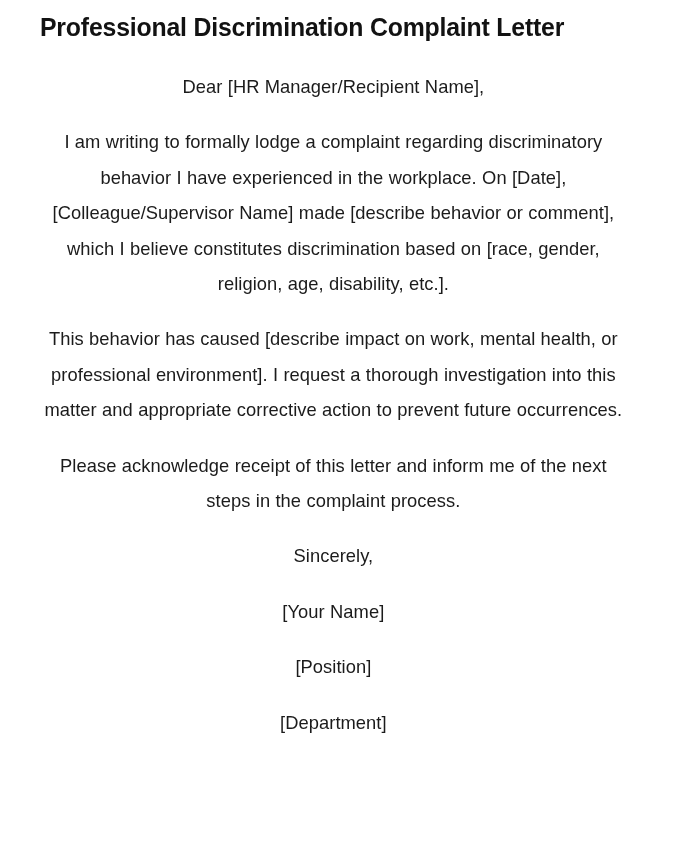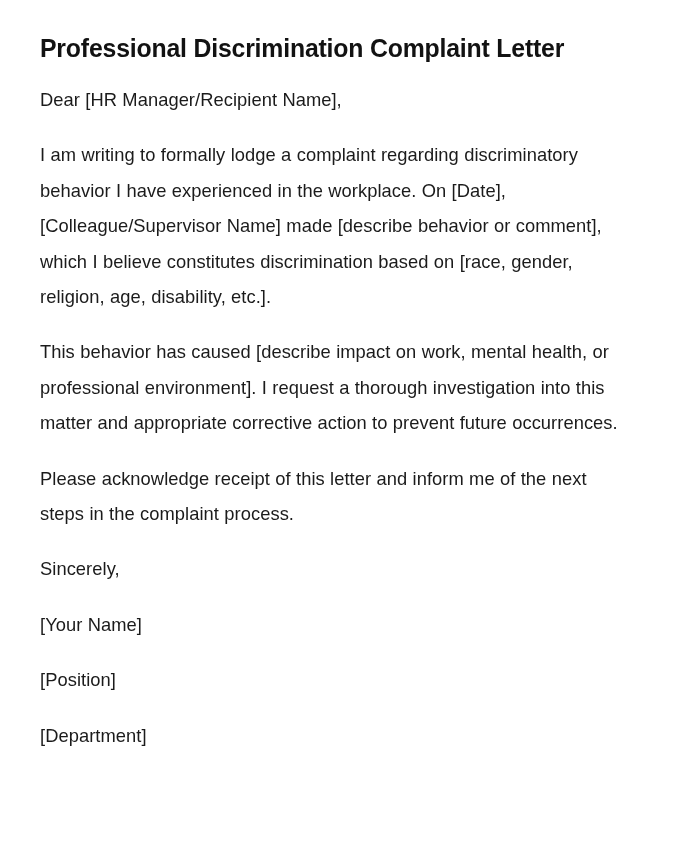--- a/index.html
+++ b/index.html
@@ -14,38 +14,39 @@
     overflow: hidden;
     font-family: "Liberation Sans", "DejaVu Sans", sans-serif;
     -webkit-font-smoothing: antialiased;
   }
 
   .page {
     box-sizing: border-box;
     width: 700px;
     height: 750px;
     background: #ffffff;
-    padding: 32px 66px 0 40px;
+    padding: 11px 66px 0 40px;
   }
 
   .letter-title {
     margin: 0;
     padding: 0;
     font-size: 26px;
     line-height: 32px;
     font-weight: 700;
     color: #121212;
     letter-spacing: -0.2px;
     transform: scaleX(0.955);
     transform-origin: left center;
     white-space: nowrap;
   }
 
   .letter-body {
-    margin-top: 18px;
+    margin-top: 26px;
+    text-align: center;
   }
 
   .letter-para {
     margin: 0 0 20px 0;
     font-size: 19px;
     line-height: 35.4px;
     font-weight: 400;
     color: #1b1b1b;
     letter-spacing: 0.05px;
     transform: scaleX(0.965);

